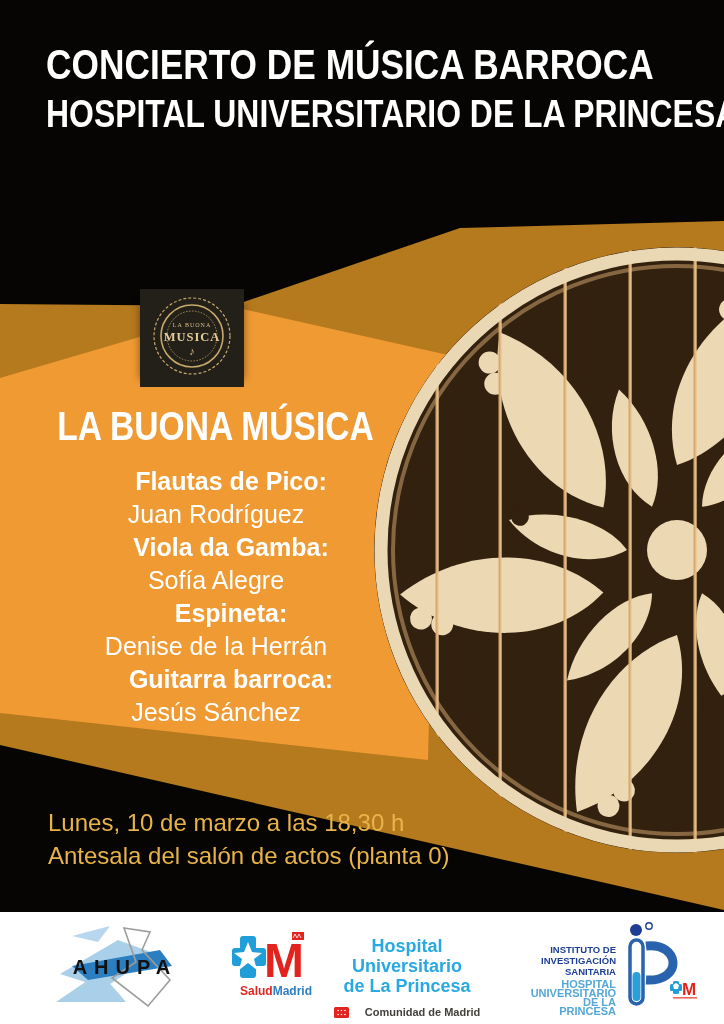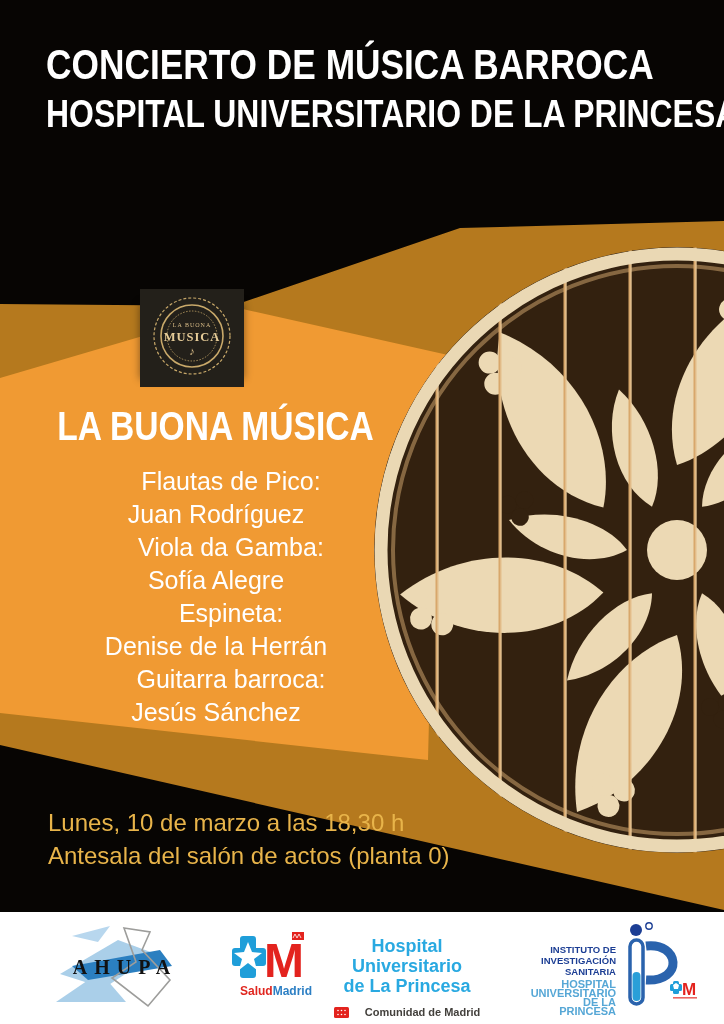--- a/index.html
+++ b/index.html
@@ -25,28 +25,28 @@
   .title .t2{display:inline-block;font-size:38px;margin-top:9px;transform:scaleX(.84);transform-origin:left center;white-space:nowrap;}
   .subtitle{position:absolute;left:47px;top:170px;z-index:6;color:#e8b44a;font-size:23px;line-height:31px;}
   
   .album{position:absolute;left:140px;top:300px;width:104px;height:76px;z-index:5;background:#211e19;
     box-shadow:0 3px 8px rgba(0,0,0,.45);display:flex;align-items:center;justify-content:center;}
   .album svg{display:block;}
   
   .ensemble{position:absolute;left:0;top:404px;width:432px;z-index:6;text-align:center;color:#fff;}
   .ensemble-name{display:inline-block;font-size:40px;font-weight:bold;transform:scaleX(.84);transform-origin:center;white-space:nowrap;letter-spacing:0;}
   .members{margin-top:16px;font-size:25px;line-height:33px;}
-  .members .role{font-weight:normal;margin-left:30px;}
+  .members .role{font-weight:bold;margin-left:30px;}
   
   .event{position:absolute;left:48px;top:806px;z-index:6;color:#e8b44a;font-size:24px;line-height:33px;}
   
   .footer{position:absolute;left:0;top:912px;width:724px;height:112px;background:#ffffff;z-index:7;}
   .ahupa{position:absolute;left:52px;top:10px;width:140px;height:92px;}
   .ahupa-label{position:absolute;left:8px;top:34px;width:130px;text-align:center;
-    font-family:Liberation Serif, serif;font-weight:bold;font-size:20px;letter-spacing:7px;color:#111;}
+    font-family:Liberation Sans, sans-serif;font-weight:bold;font-size:20px;letter-spacing:7px;color:#111;}
   .salud{position:absolute;left:230px;top:20px;width:84px;height:72px;}
   .saludmadrid-word{position:absolute;left:228px;top:72px;width:96px;text-align:center;font-size:12px;font-weight:bold;}
   .saludmadrid-word .w-salud{color:#e0261f;}
   .saludmadrid-word .w-madrid{color:#2c7fc4;}
   .hosp-block{position:absolute;left:316px;top:24px;width:182px;text-align:center;}
   .hosp-block .hl{color:#29a9e1;font-weight:bold;font-size:18px;line-height:20px;}
   .comunidad{margin-top:10px;display:flex;align-items:center;justify-content:center;gap:16px;
     font-size:11px;font-weight:bold;color:#43403c;}
   .instituto{position:absolute;left:524px;top:8px;width:190px;height:100px;}
   .inst-text{position:absolute;left:0;top:24px;width:92px;text-align:right;}

